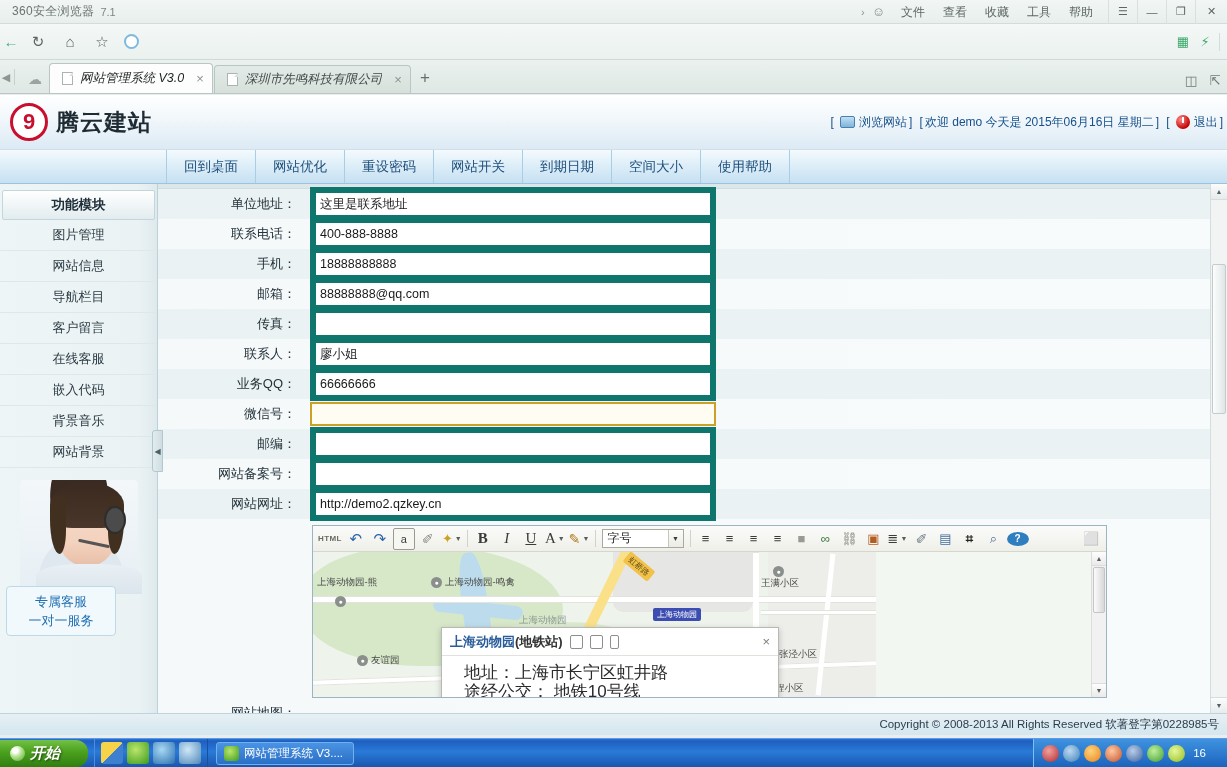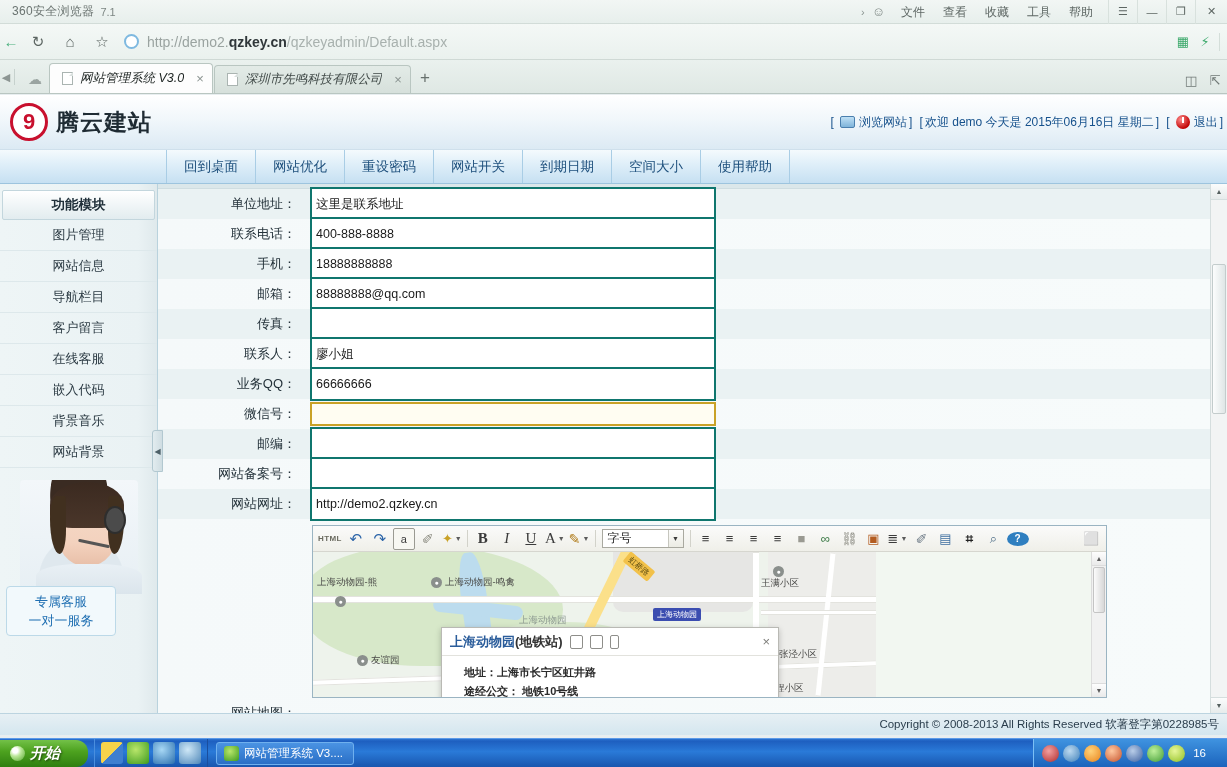--- a/index.html
+++ b/index.html
@@ -255,21 +255,21 @@
   }
   .frow {
     display: flex; align-items: center; height: 30px;
   }
   .frow.alt { background: #eaf2f3; }
   .flabel {
     width: 152px; text-align: right; padding-right: 14px;
     font-size: 13px; color: #24323a; flex: none;
   }
   .finput {
-    width: 406px; height: 34px; border: 2px solid #0f766e; background: #fff;
+    width: 406px; height: 34px; border: 6px solid #0f766e; background: #fff;
     font-size: 12.5px; color: #1a1a1a; padding: 0 4px; outline: none;
     font-family: "Liberation Sans", sans-serif;
   }
   .finput.focused {
     border: 2px solid #c9a227; background: #fffdf2; height: 24px;
   }
 
   
   .editor-wrap {
     margin: 6px 0 0 154px; width: 795px;
@@ -354,21 +354,21 @@
     border-bottom: 1px solid #e2e2dd;
   }
   .minfo-title { font-size: 13px; font-weight: bold; color: #2b5d9b; }
   .minfo-title .sub { color: #333; }
   .mi-ic {
     width: 13px; height: 14px; border: 1px solid #8e8e8a; border-radius: 2px;
     margin-left: 7px; flex: none;
   }
   .mi-ic.phone { width: 9px; height: 14px; border-radius: 2px; }
   .minfo-x { margin-left: auto; color: #7d7d79; font-size: 13px; }
-  .minfo-body { padding: 7px 10px 8px 22px; font-size: 11px; color: #2b2b2b; line-height: 19px; font-weight: bold; }
+  .minfo-body { padding: 7px 10px 8px 22px; font-size: 17px; color: #2b2b2b; line-height: 19px; }
 
   .editor-vscroll {
     position: absolute; right: 0; top: 0; bottom: 0; width: 15px;
     background: #f1f1f1; border-left: 1px solid #dcdcdc;
   }
   .evs-arrow {
     height: 14px; display: flex; align-items: center; justify-content: center;
     font-size: 7px; color: #5c5c5c; background: linear-gradient(to bottom,#fdfdfd,#eaeaea);
     border-bottom: 1px solid #dcdcdc;
   }
@@ -482,21 +482,20 @@
     </div>
   </div>
 
   <div class="addr-row">
     <span class="nav-back">←</span>
     <span class="nav-btn">↻</span>
     <span class="nav-btn">⌂</span>
     <span class="nav-btn">☆</span>
     <div class="urlbox">
       <span class="url-globe"></span>
-      <span class="url-text"><span>http://demo2.</span><b>qzkey.cn</b><span class="dim">/qzkeyadmin/Default.aspx</span></span>
     </div>
     <div class="addr-icons">
       <span class="addr-ic">▦</span>
       <span class="addr-ic">⚡</span>
       <span class="addr-div"></span>
     </div>
   </div>
 
   <div class="tabstrip">
     <span class="tab-left-arrow">◀</span>

